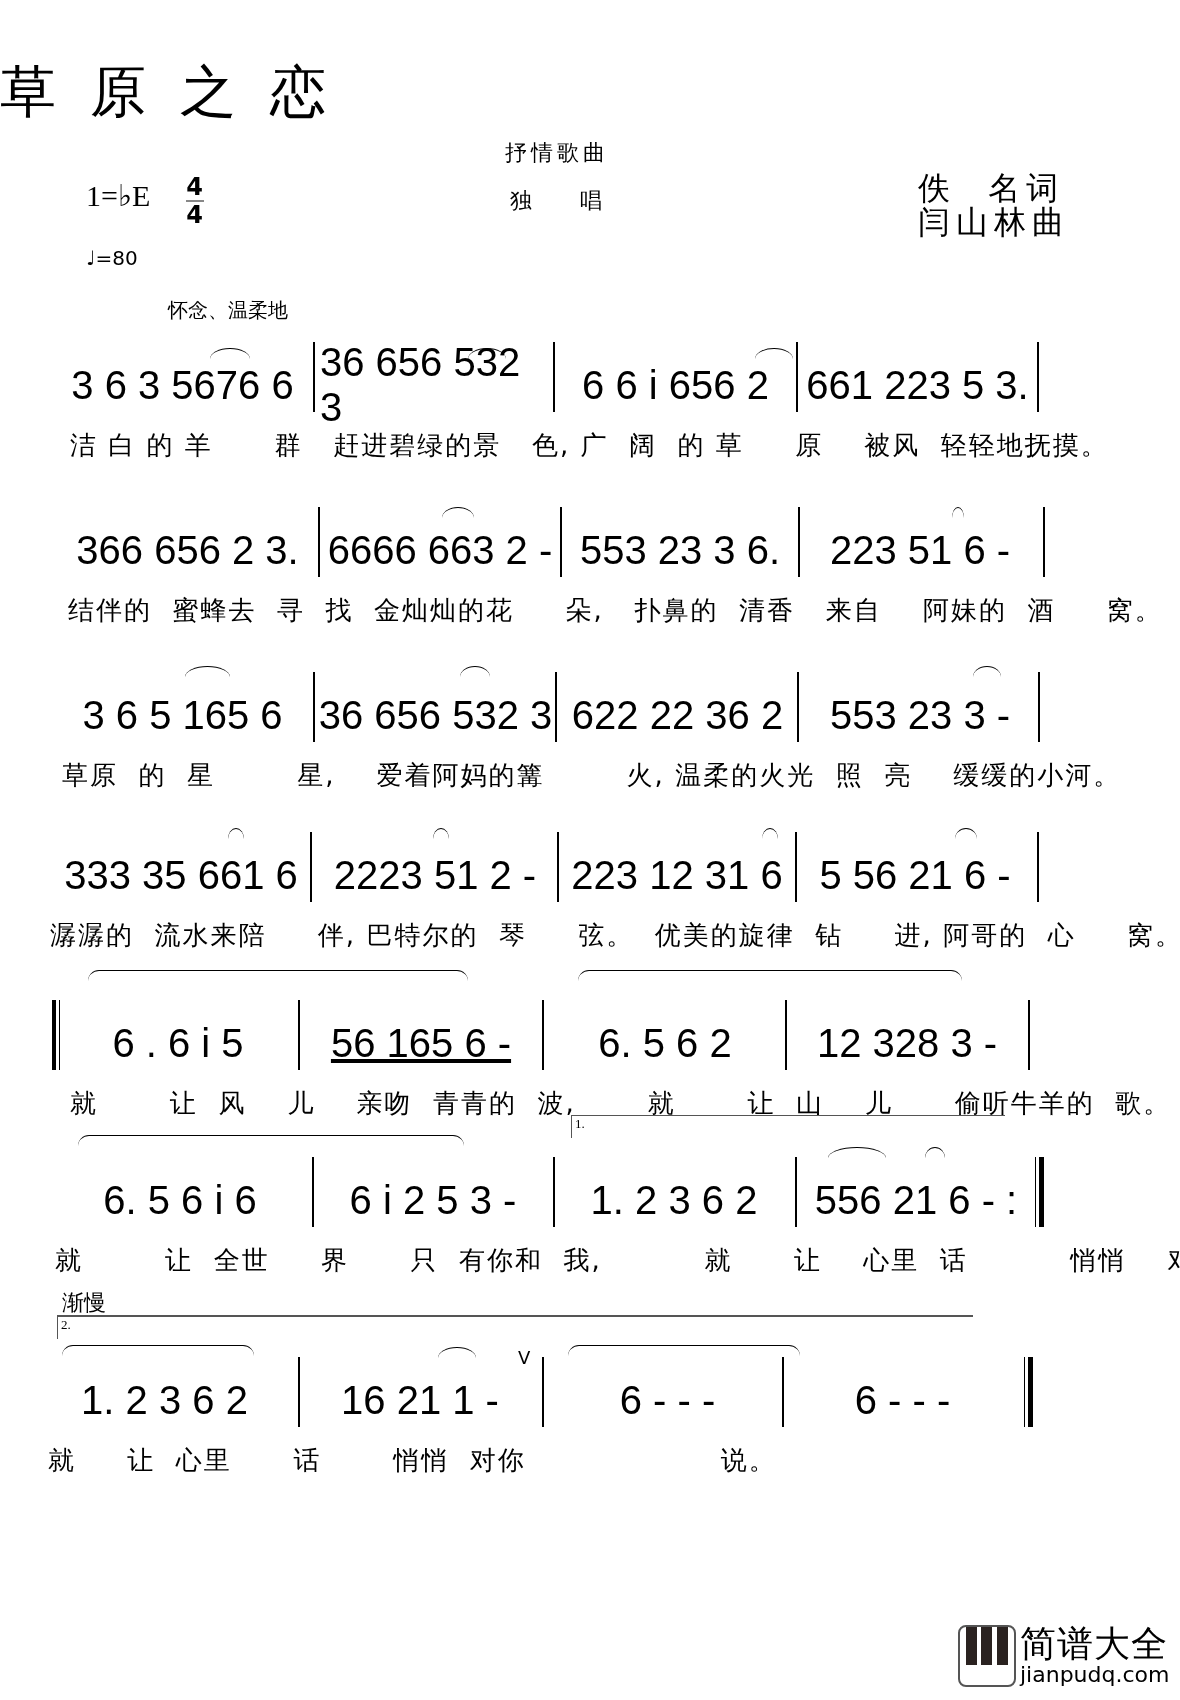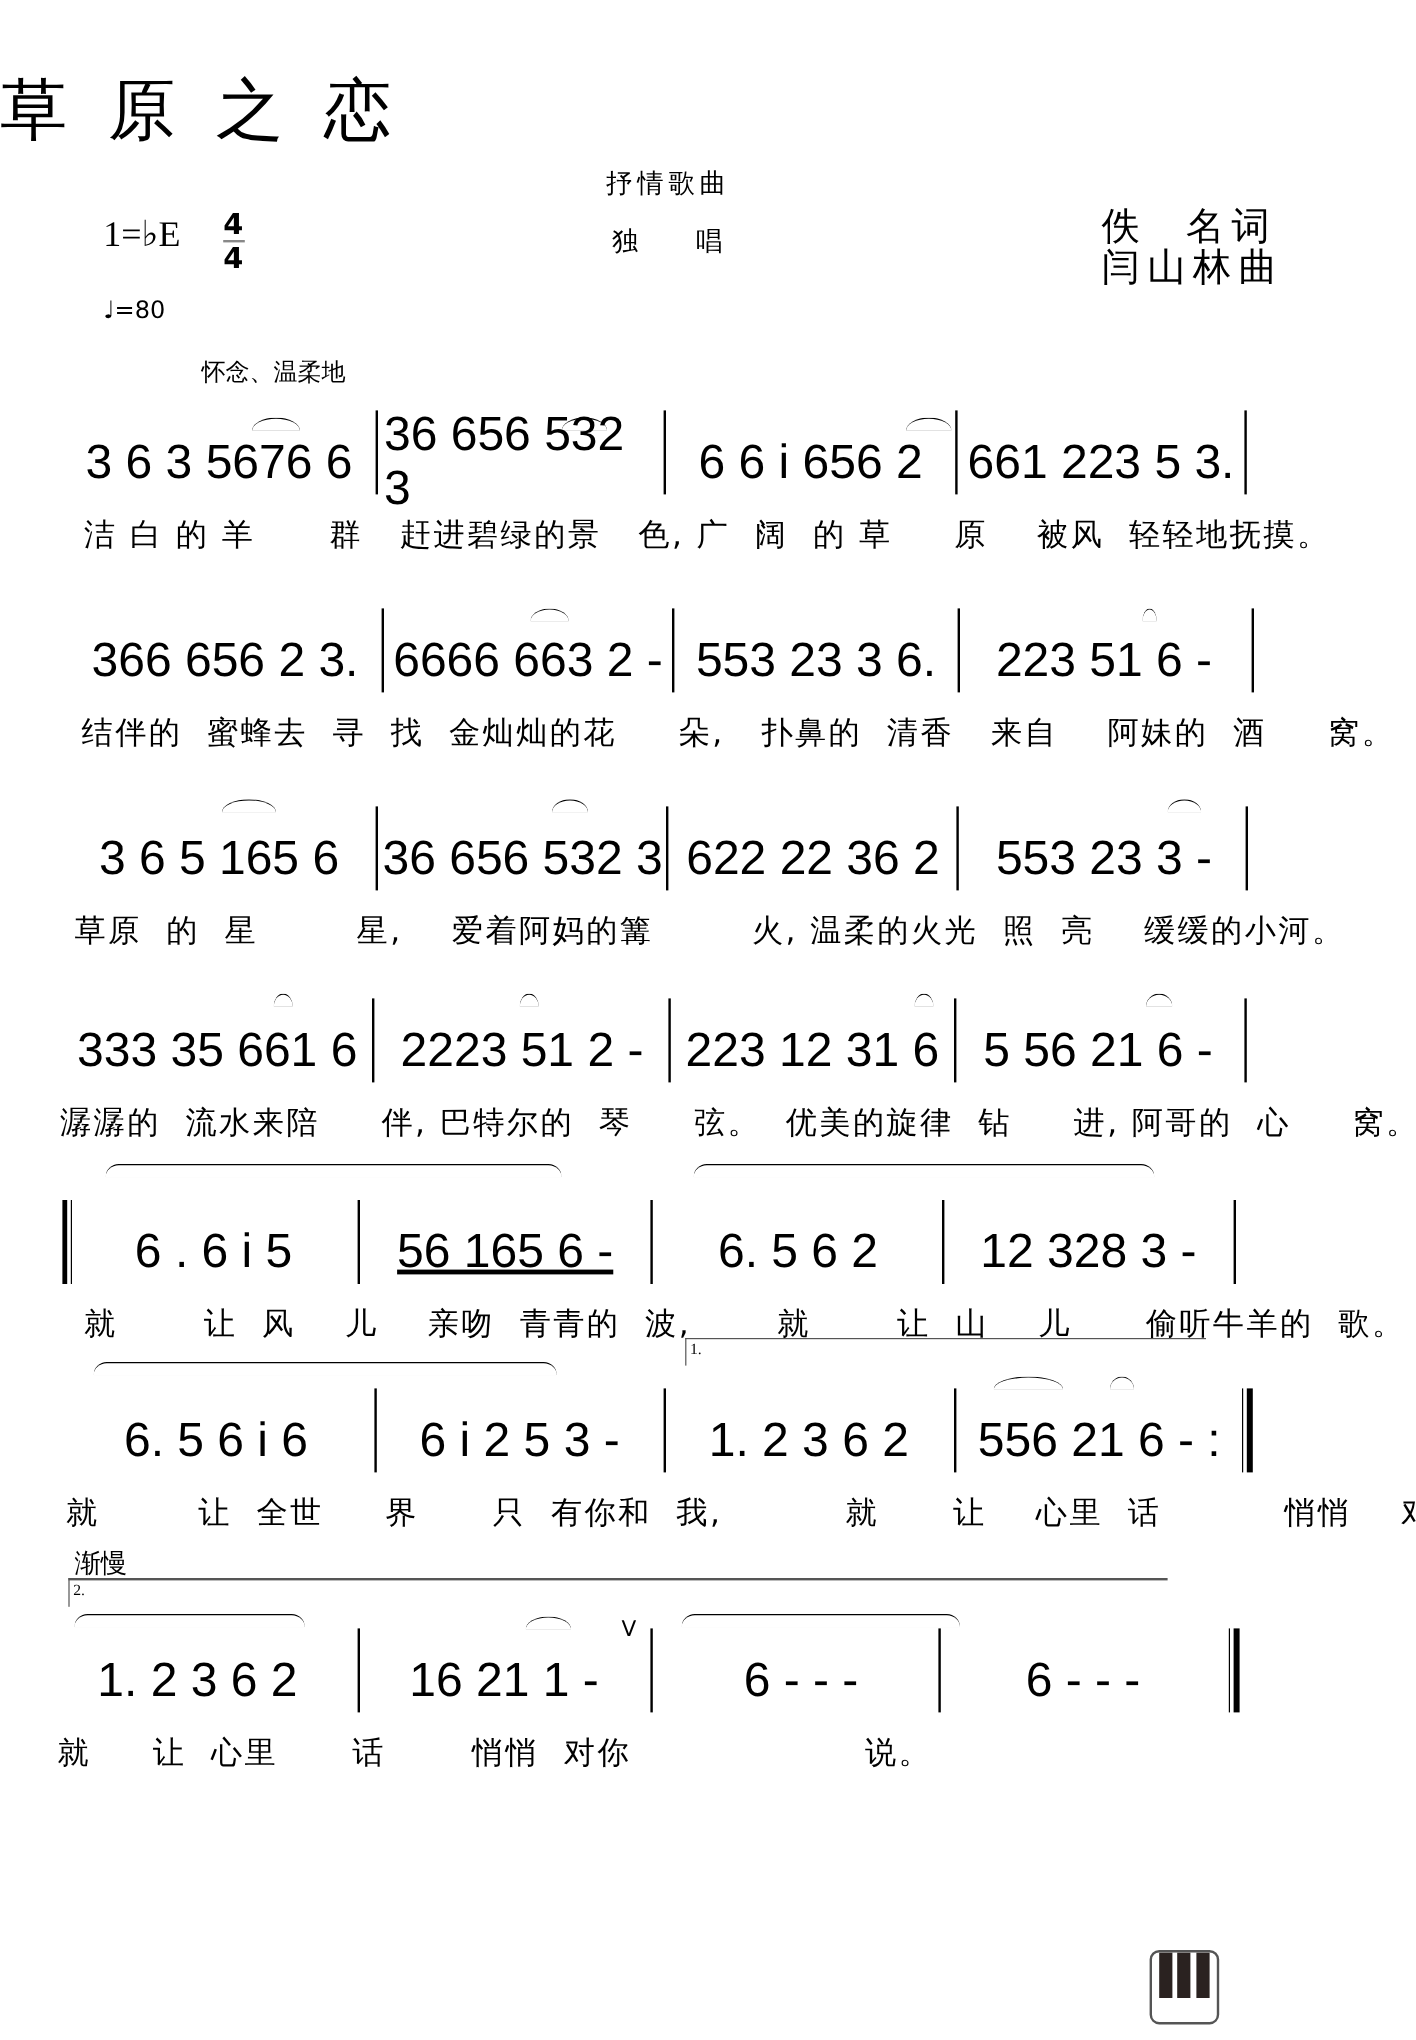--- a/index.html
+++ b/index.html
@@ -160,13 +160,17 @@
   <div class="slur" style="left:568px; top:-20px; width:232px; border-radius:16px 16px 0 0;"></div>
   <div class="lyric" style="left:48px;">就     让  心里      话       悄悄  对你                   说。</div>
 </div>
 
 <div class="logo">
   <div class="keys">
       <i></i>
       <i></i>
       <i></i>
     </div>
+  <div class="logo-text">
+    <div class="logo-cn">简谱大全</div>
+    <div class="logo-en">jianpudq.com</div>
+  </div>
 </div>
 
 </body></html>

